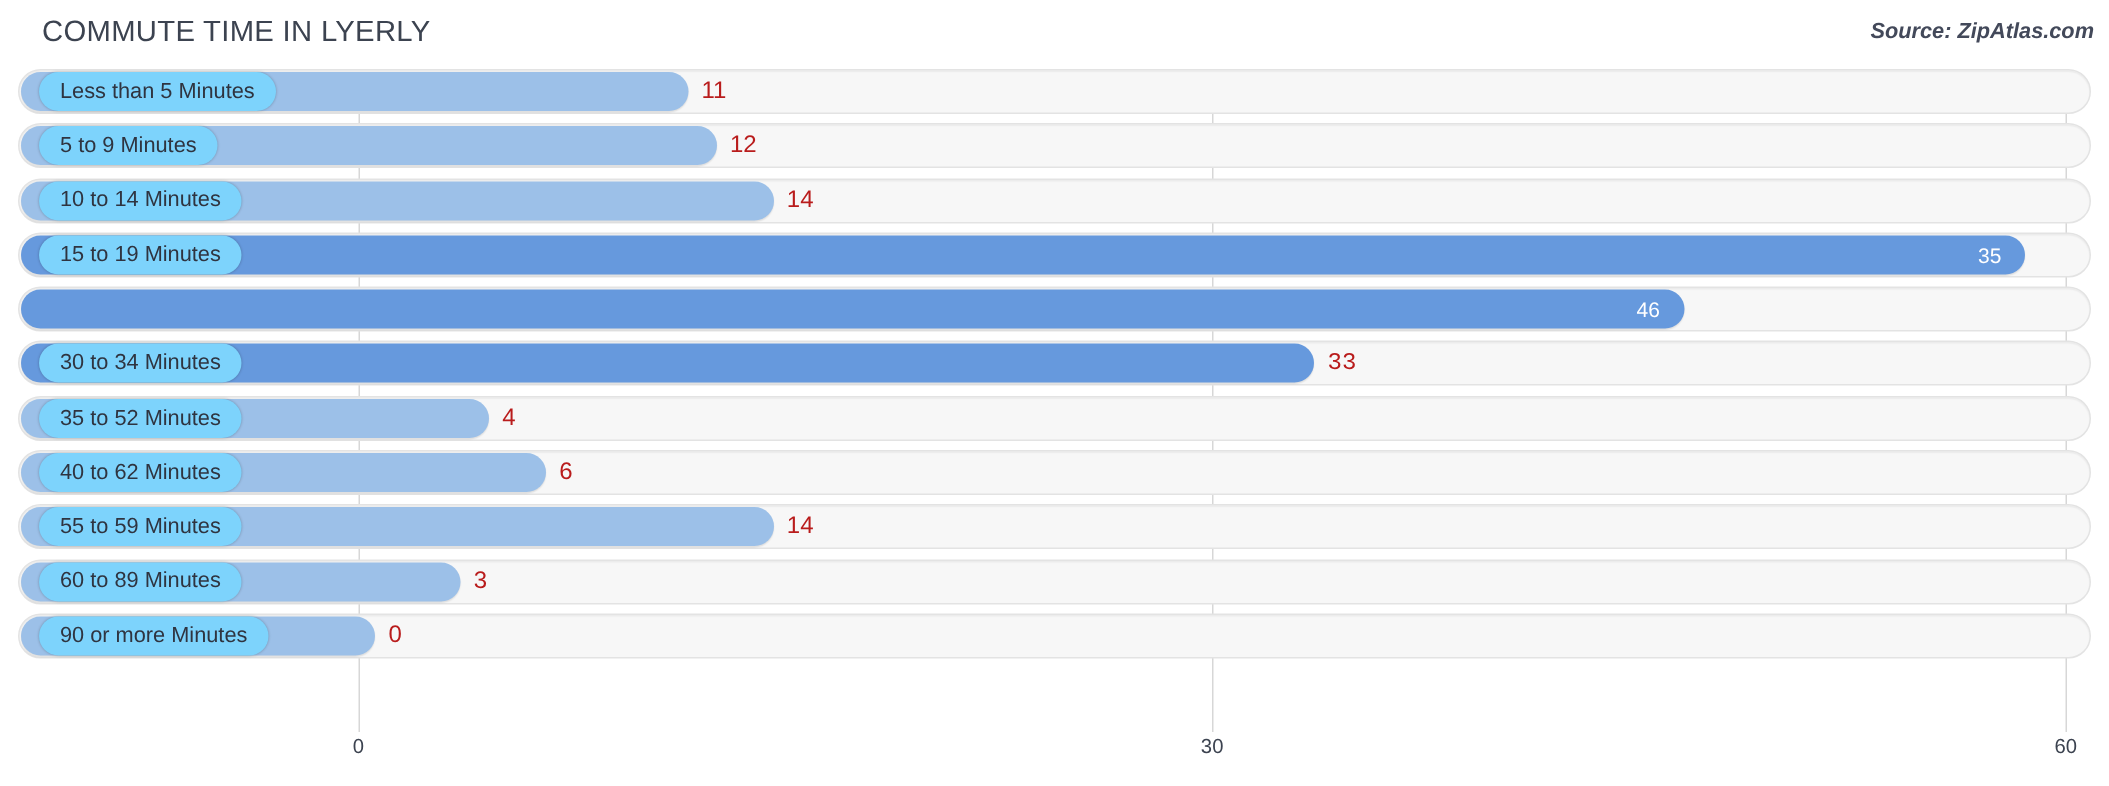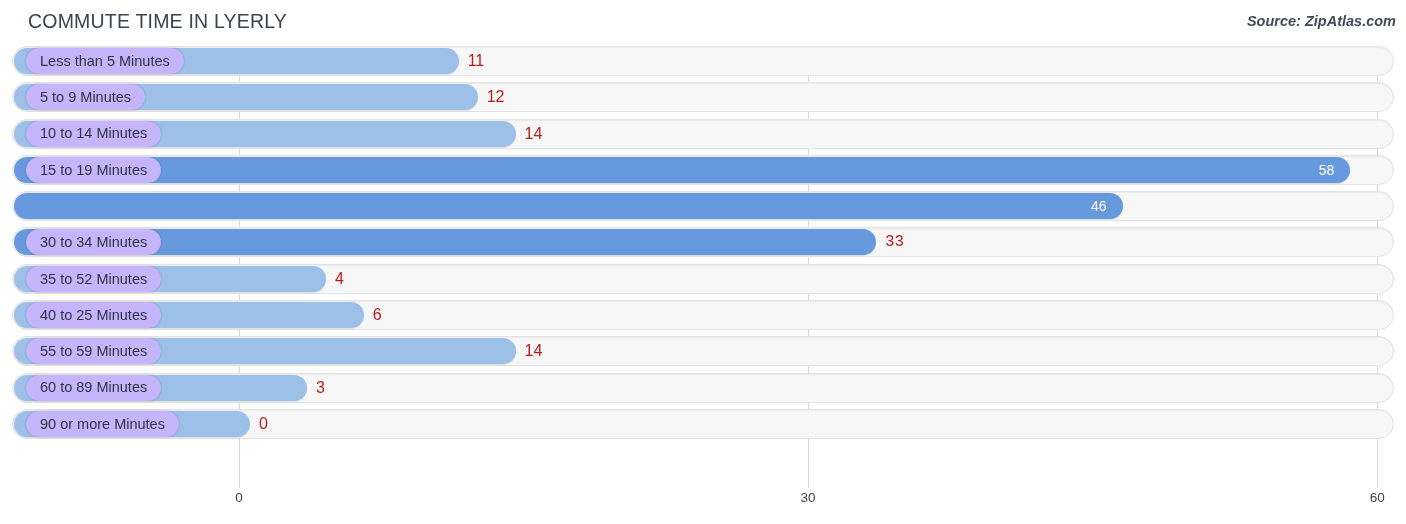--- a/index.html
+++ b/index.html
@@ -103,21 +103,21 @@
     border-radius: 13px;
     box-shadow: 0 1px 1px rgba(0,0,0,0.10);
   }
 
   
   .label-pill {
     position: absolute;
     left: 26px;
     top: 2px;
     height: 26px;
-    background: #c4b5fd;
+    background: #7dd3fc;
     border-radius: 13px;
     box-shadow: 0 0 2px rgba(0,0,0,0.28);
     display: flex;
     align-items: center;
     padding: 0 14px;
     box-sizing: border-box;
     white-space: nowrap;
   }
   .label-pill span {
     font-size: 14.5px;
@@ -203,21 +203,21 @@
           <span>10 to 14 Minutes</span>
         </div>
         <div class="value-out" style="left: 524.58px;">14</div>
       </div>
       <div class="row">
         <div class="track"></div>
         <div class="bar" style="width: 1336.26px; background: rgb(102, 153, 221);"></div>
         <div class="label-pill">
           <span>15 to 19 Minutes</span>
         </div>
-        <div class="value-in" style="left: 1304.26px; width: 30px; justify-content: flex-end;">58</div>
+        <div class="value-in" style="left: 1304.26px; width: 30px; justify-content: flex-end;">35</div>
       </div>
       <div class="row">
         <div class="track"></div>
         <div class="bar" style="width: 1108.62px; background: rgb(102, 153, 221);"></div>
         <div class="value-in" style="left: 1076.62px; width: 30px; justify-content: flex-end;">46</div>
       </div>
       <div class="row">
         <div class="track"></div>
         <div class="bar" style="width: 862.01px; background: rgb(102, 153, 221);"></div>
         <div class="label-pill">
@@ -230,21 +230,21 @@
         <div class="bar" style="width: 311.88px; background: rgb(156, 192, 232);"></div>
         <div class="label-pill">
           <span>35 to 52 Minutes</span>
         </div>
         <div class="value-out" style="left: 334.88px;">4</div>
       </div>
       <div class="row">
         <div class="track"></div>
         <div class="bar" style="width: 349.82px; background: rgb(156, 192, 232);"></div>
         <div class="label-pill">
-          <span>40 to 25 Minutes</span>
+          <span>40 to 62 Minutes</span>
         </div>
         <div class="value-out" style="left: 372.82px;">6</div>
       </div>
       <div class="row">
         <div class="track"></div>
         <div class="bar" style="width: 501.58px; background: rgb(156, 192, 232);"></div>
         <div class="label-pill">
           <span>55 to 59 Minutes</span>
         </div>
         <div class="value-out" style="left: 524.58px;">14</div>

